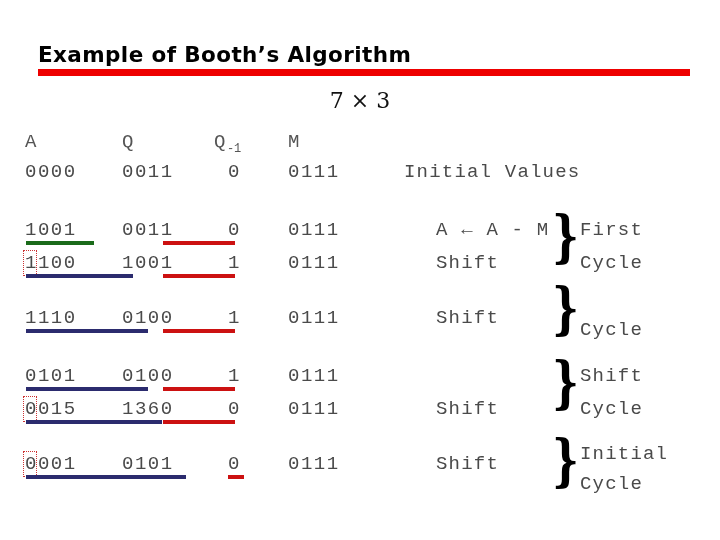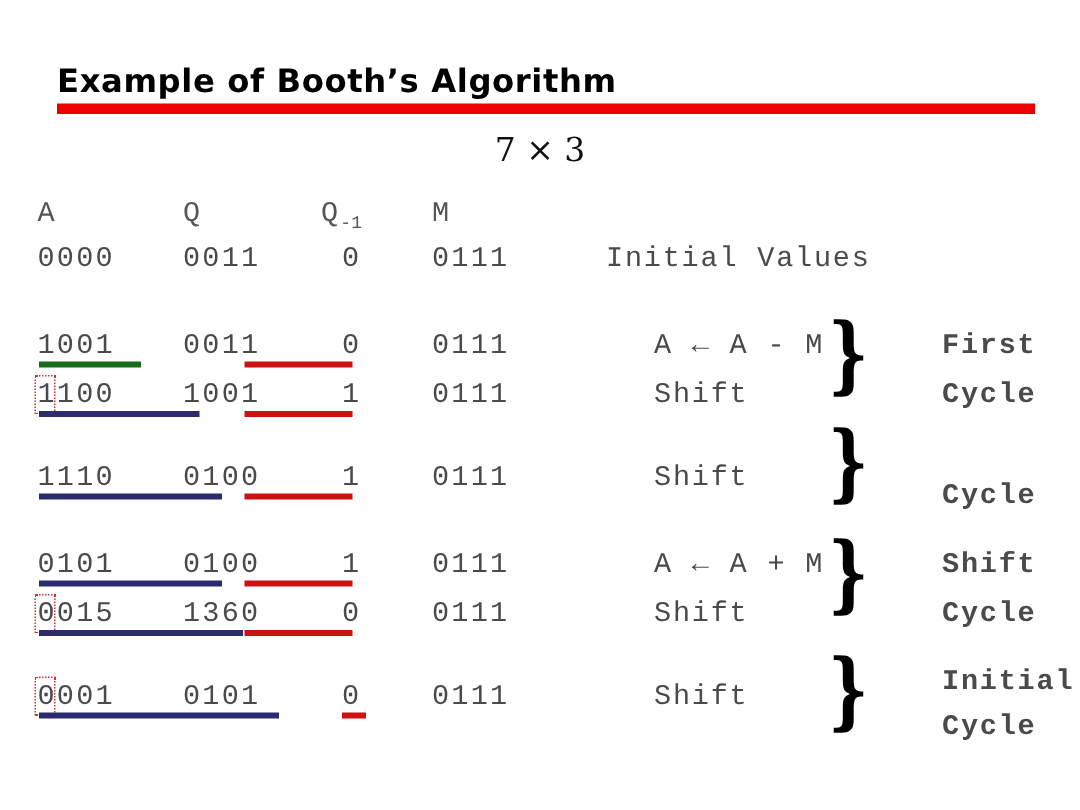--- a/index.html
+++ b/index.html
@@ -83,21 +83,21 @@
     letter-spacing: 1.2px;
     margin-left: 32px;
   }
 
   
   .col-a  { left: 25px;  }
   .col-q  { left: 122px; }
   .col-q1 { left: 228px; }
   .col-m  { left: 288px; }
   .col-op { left: 404px; }
-  .col-cy { left: 628px; font-weight: bold; }
+  .col-cy { left: 580px; }
 
   
   .rule {
     position: absolute;
     height: 4px;
     border-radius: 0;
   }
   .rule.green { background: #1a6b1a; }
   .rule.navy  { background: #2b2b6e; }
   .rule.red   { background: #cc1111; }
@@ -173,21 +173,20 @@
   <div class="cell col-q1" style="top:307px">1</div>
   <div class="cell col-m" style="top:307px">0111</div>
   <div class="cell op col-op" style="top:307px">Shift</div>
   <div class="rule navy" style="left:26px; top:329px; width:122px"></div>
   <div class="rule red" style="left:163px; top:329px; width:72px"></div>
 
   <div class="cell col-a" style="top:365px">0101</div>
   <div class="cell col-q" style="top:365px">0100</div>
   <div class="cell col-q1" style="top:365px">1</div>
   <div class="cell col-m" style="top:365px">0111</div>
-  <div class="cell op col-op" style="top:365px">A ← A + M</div>
   <div class="rule navy" style="left:26px; top:387px; width:122px"></div>
   <div class="rule red" style="left:163px; top:387px; width:72px"></div>
 
   <div class="cell col-a" style="top:398px">0015</div>
   <div class="cell col-q" style="top:398px">1360</div>
   <div class="cell col-q1" style="top:398px">0</div>
   <div class="cell col-m" style="top:398px">0111</div>
   <div class="cell op col-op" style="top:398px">Shift</div>
   <div class="dotbox" style="left:23px; top:396px; width:14px; height:26px"></div>
   <div class="rule navy" style="left:26px; top:420px; width:136px"></div>

